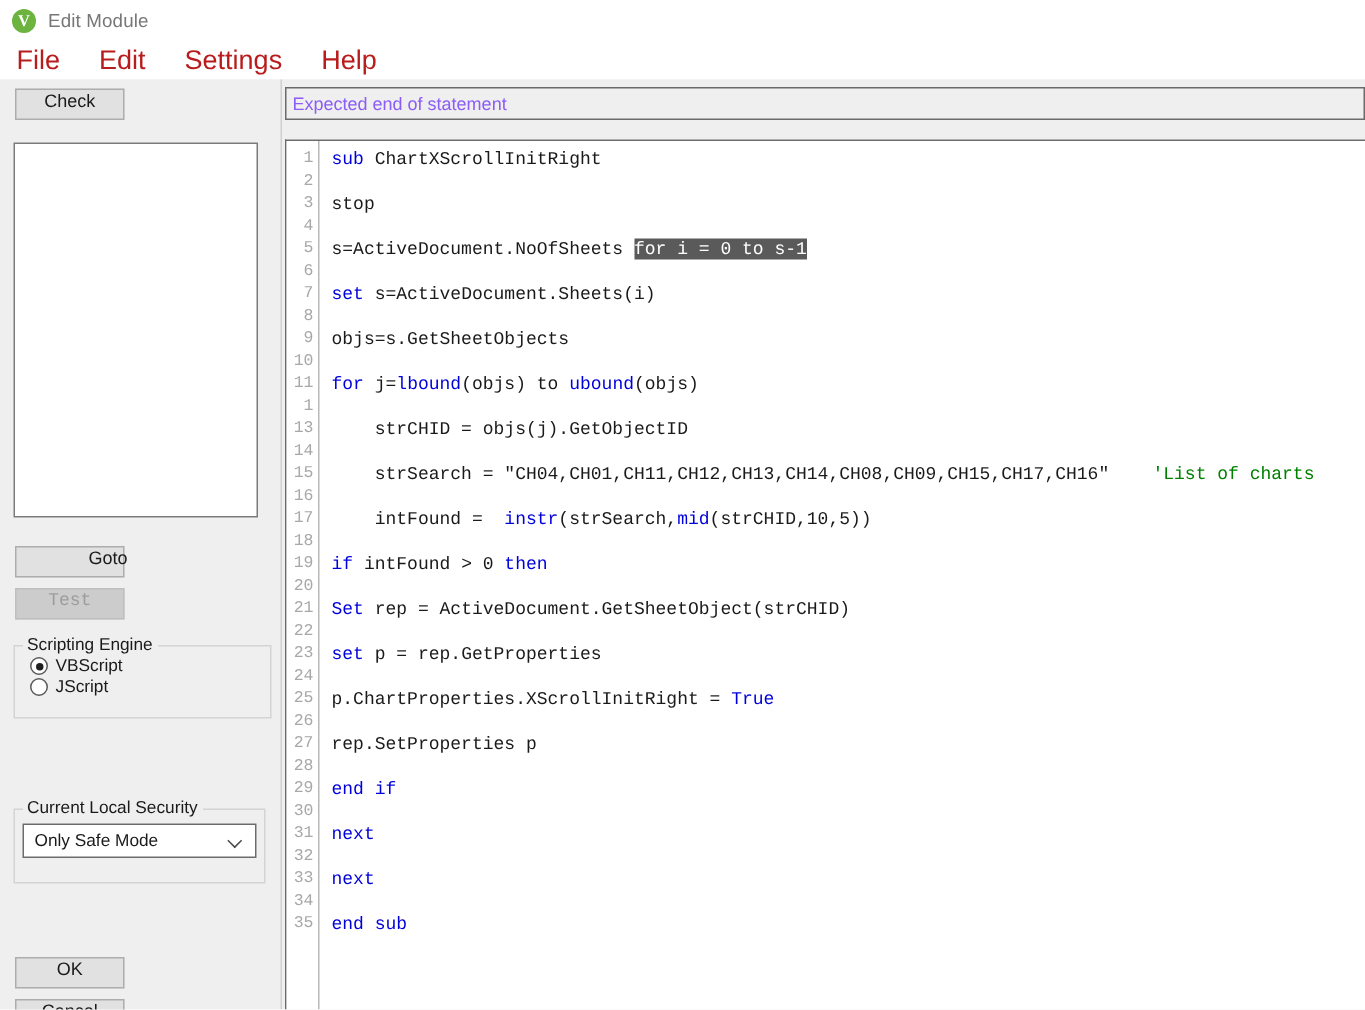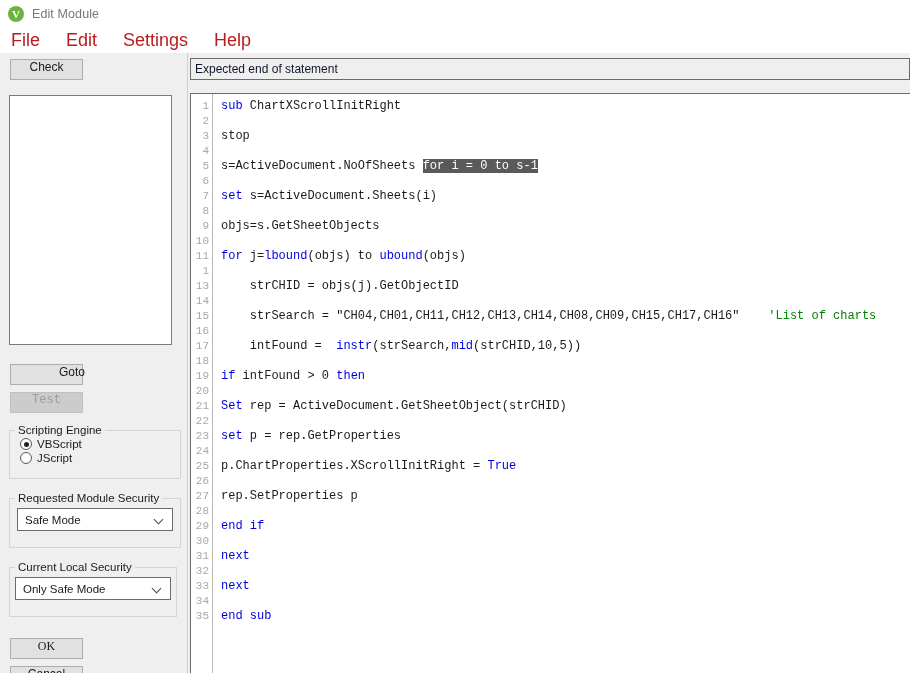--- a/index.html
+++ b/index.html
@@ -123,21 +123,21 @@
   }
   fieldset.group > legend {
     font-size: 11.5px;
     color: #1a1a1a;
     padding: 0 3px;
     margin-left: 5px;
   }
 
   #grp-engine { left: 9px; top: 371px; width: 172px; height: 55px; }
   #grp-reqsec { left: 9px; top: 439px; width: 172px; height: 56px; }
-  #grp-cursec { left: 9px; top: 508px; width: 168px; height: 56px; }
+  #grp-cursec { left: 9px; top: 480px; width: 168px; height: 56px; }
 
   .radio-row {
     display: flex;
     align-items: center;
     margin: 2px 0 0 10px;
     cursor: default;
   }
   .radio-mark {
     width: 12px; height: 12px;
     border-radius: 50%;
@@ -184,21 +184,21 @@
     left: 0; top: 1px;
     width: 6px; height: 6px;
     border-right: 1.4px solid #4a4a4a;
     border-bottom: 1.4px solid #4a4a4a;
     transform: rotate(45deg);
   }
 
   #ok-btn {
     position: absolute;
     left: 10px; top: 585px;
-    width: 73px; height: 21px; font-family: Liberation Serif, serif;
+    width: 73px; height: 21px;
   }
   #cancel-btn {
     position: absolute;
     left: 10px; top: 613px;
     width: 73px; height: 21px;
   }
 
   
   #rightpanel {
     flex: 1 1 auto;
@@ -213,21 +213,21 @@
     height: 22px;
     background: #efefef;
     border: 1px solid #6b6b6b;
     box-sizing: border-box;
     display: flex;
     align-items: center;
     padding-left: 4px;
   }
   #error-text {
     font-size: 12px;
-    color: #0f172a;
+    color: #8b5cf6;
   }
 
   #code-wrap {
     position: absolute;
     left: 2px; top: 40px; right: 0; bottom: 0;
     background: #ffffff;
     border: 1px solid #6b6b6b;
     border-right: none;
     border-bottom: none;
     box-sizing: border-box;
@@ -300,27 +300,20 @@
       <div class="radio-row selected">
         <span class="radio-mark"></span>
         <span class="radio-label">VBScript</span>
       </div>
       <div class="radio-row">
         <span class="radio-mark"></span>
         <span class="radio-label">JScript</span>
       </div>
     </fieldset>
 
-    <fieldset class="group" id="grp-reqsec">
-      <legend>Requested Module Security</legend>
-      <div class="combo">
-        <span class="combo-value">Safe Mode</span>
-        <span class="chev"></span>
-      </div>
-    </fieldset>
 
     <fieldset class="group" id="grp-cursec">
       <legend>Current Local Security</legend>
       <div class="combo">
         <span class="combo-value">Only Safe Mode</span>
         <span class="chev"></span>
       </div>
     </fieldset>
 
     <div class="btn" id="ok-btn">OK</div>

